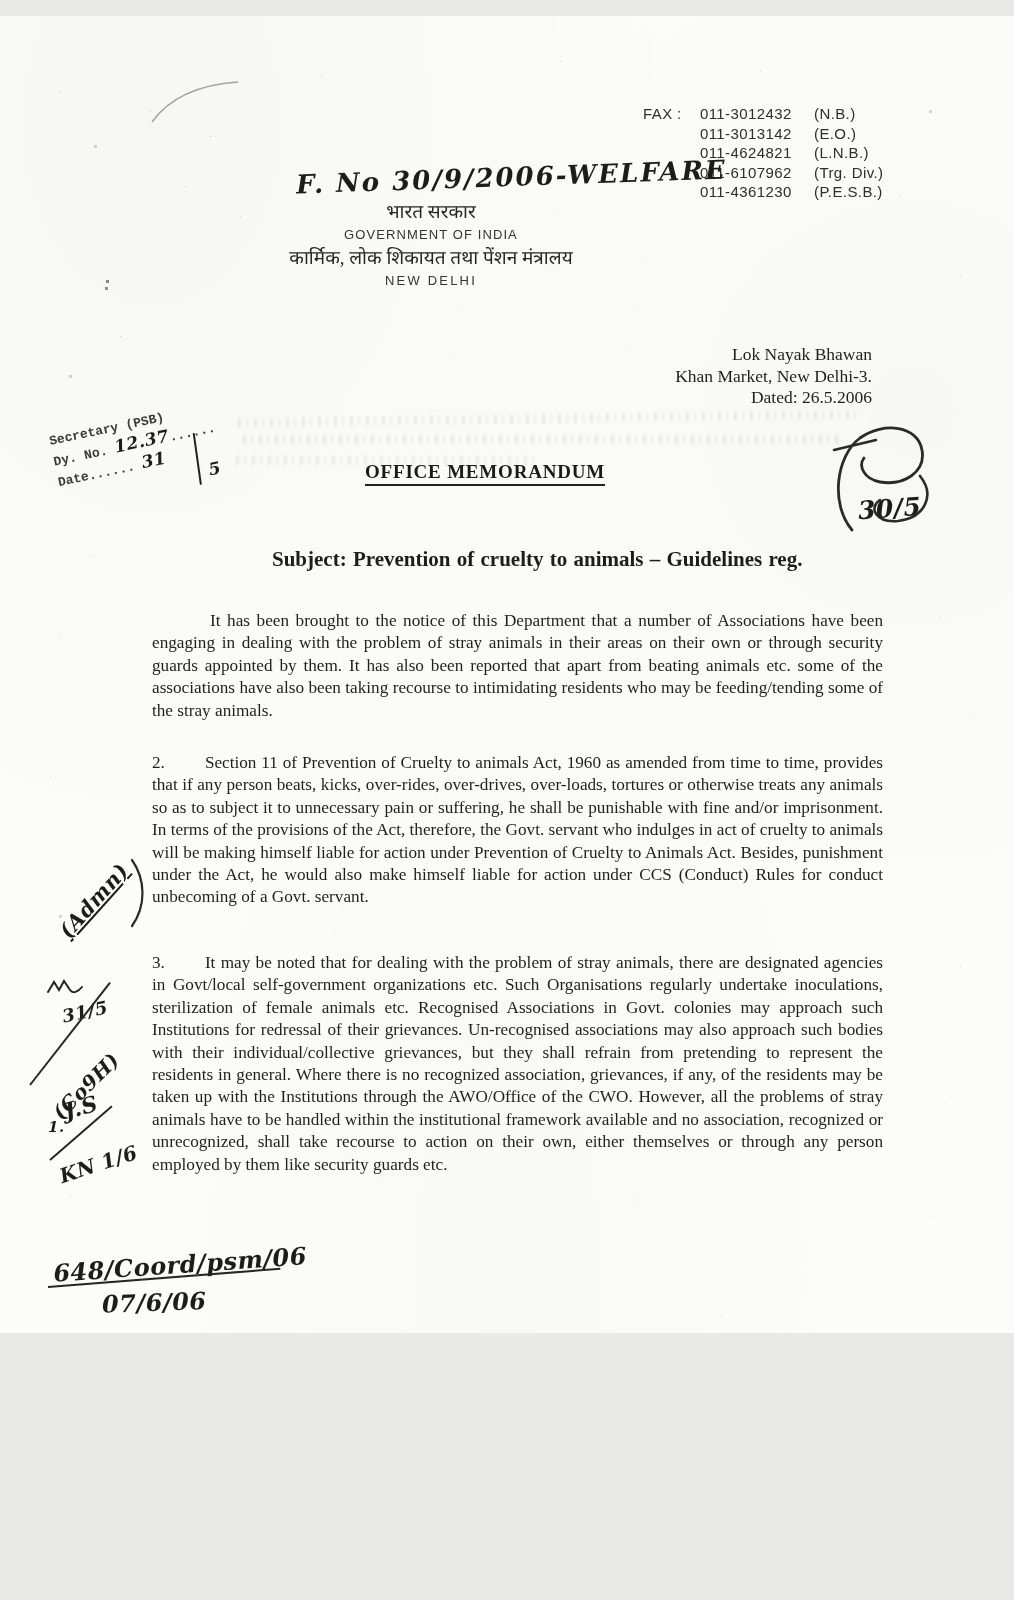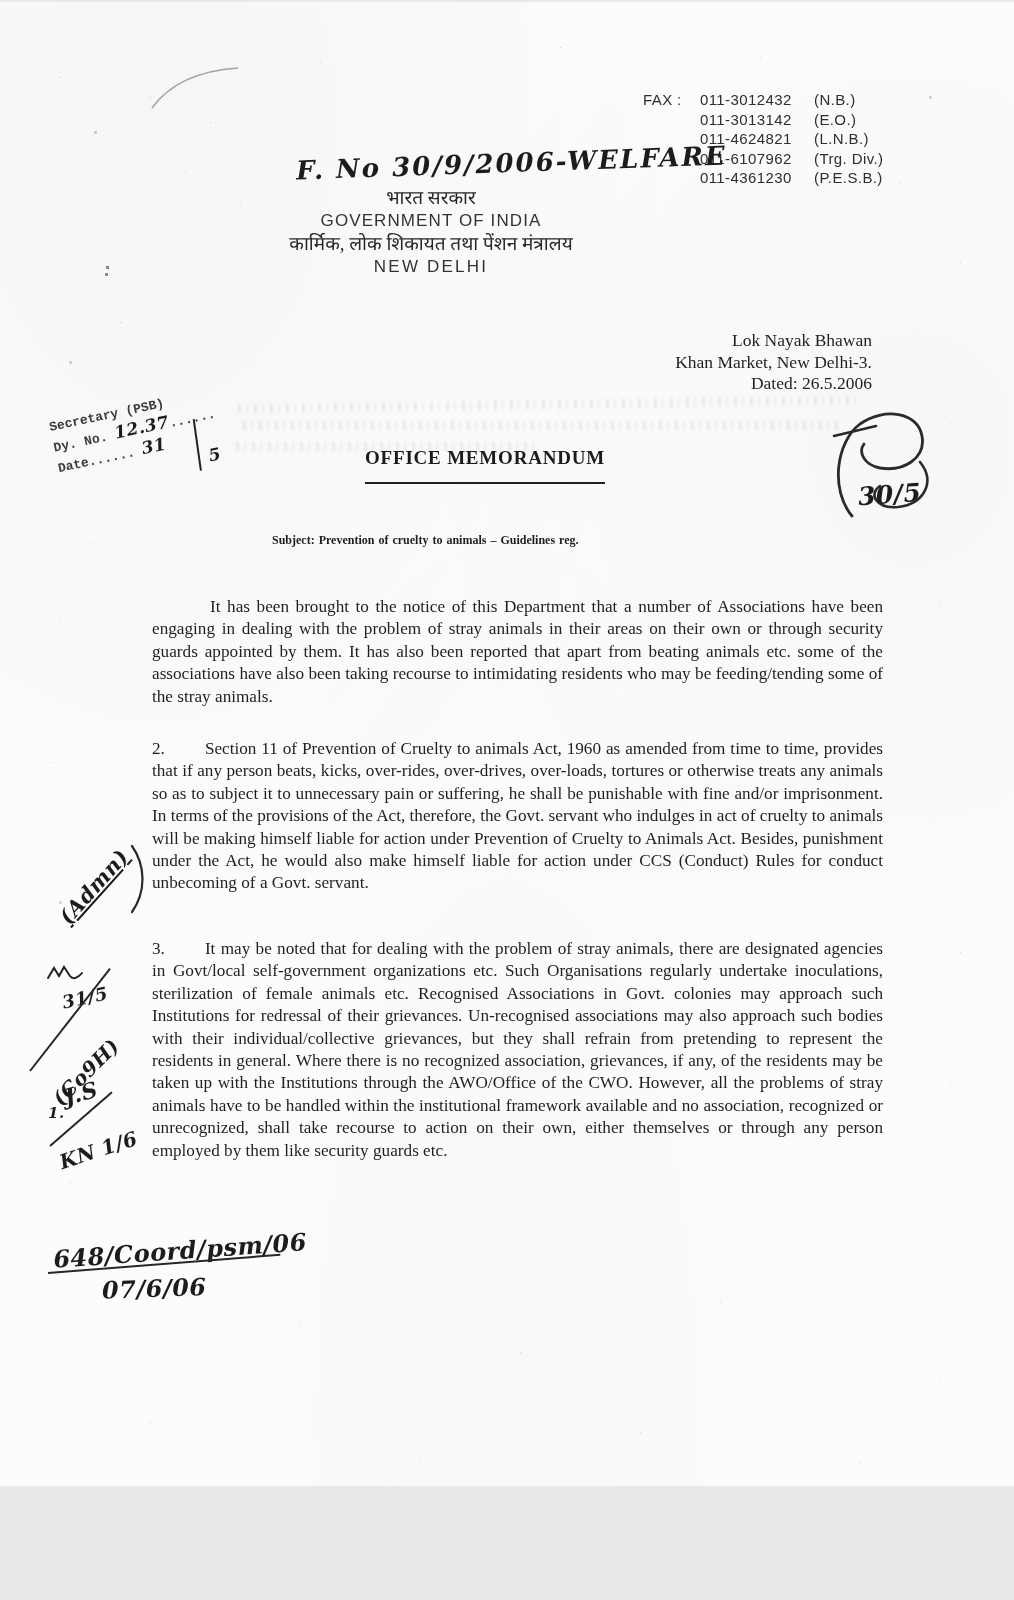--- a/index.html
+++ b/index.html
@@ -1,17 +1,17 @@
 <!DOCTYPE html>
 <html><head>
 <meta charset="utf-8">
 <style>
   html,body{margin:0;padding:0;background:#e9e9e7;}
   .page{
-    position:relative;width:1014px;height:1484px;margin:2px auto;
+    position:relative;width:1014px;height:1317px;margin:16px auto;
     background:#fcfcfa;
     background-image:
       radial-gradient(ellipse at 15% 8%, rgba(0,0,0,0.025), transparent 45%),
       radial-gradient(ellipse at 90% 30%, rgba(0,0,0,0.018), transparent 40%),
       radial-gradient(ellipse at 50% 95%, rgba(0,0,0,0.015), transparent 50%);
     overflow:hidden;
     font-family:"Liberation Serif", serif;
     color:#222;
   }
   
@@ -46,40 +46,40 @@
   .fax-row{display:flex;}
   .fax-label{width:57px;}
   .fax-num{width:108px;}
   .fax-tag{margin-left:6px;}
   
   .fileno{position:absolute;left:296px;top:146px;font-size:26px;transform:rotate(-2deg);
           letter-spacing:2px;}
   
   .letterhead{position:absolute;left:0;top:184px;width:862px;text-align:center;color:#262626;}
   .lh-hi{font-family:"Liberation Serif",serif;font-size:19px;line-height:23px;}
-  .lh-en{font-family:"Liberation Sans",sans-serif;font-size:17px;line-height:23px;letter-spacing:1.1px;color:#333;}
+  .lh-en{font-family:"Liberation Sans",sans-serif;font-size:13px;line-height:23px;letter-spacing:1.1px;color:#333;}
   .lh-city-en{letter-spacing:2.2px;}
   
   .addr{position:absolute;right:142px;top:328px;text-align:right;font-size:17.5px;line-height:21.5px;color:#1f1f1f;}
   
   .stamp{position:absolute;left:52px;top:398px;width:180px;transform:rotate(-12deg);
          font-family:"Liberation Mono",monospace;font-size:13px;font-weight:700;
          line-height:18px;color:rgba(30,30,30,.88);}
   .stamp .hw{font-size:17px;}
   .stamp-bar{position:absolute;left:140px;top:30px;width:2px;height:52px;background:#222;transform:rotate(4deg);}
   .stamp-denom{position:absolute;left:150px;top:60px;font-size:19px;}
   
   .title-wrap{position:absolute;left:0;top:445px;width:970px;text-align:center;}
   .title{display:inline-block;font-weight:700;font-size:19px;letter-spacing:.8px;
-         border-bottom:2px solid #222;padding-bottom:13px;color:#1b1b1b;}
+         border-bottom:2px solid #222;padding-bottom:1px;color:#1b1b1b;}
   
   .sig{position:absolute;left:822px;top:402px;}
   .sig-date{position:absolute;left:858px;top:478px;font-size:25px;transform:rotate(-4deg);}
   
-  .subject{position:absolute;left:272px;top:531px;font-weight:700;font-size:12px;color:#1d1d1d;word-spacing:1px;}
+  .subject{position:absolute;left:272px;top:531px;font-weight:700;font-size:21px;color:#1d1d1d;word-spacing:1px;}
   
   .para{position:absolute;left:152px;width:731px;font-size:17.2px;line-height:22.4px;
         text-align:justify;color:#1f1f1f;}
   .p1{top:594px;text-indent:58px;font-family:Liberation Serif, serif;}
   .p2{top:736px;}
   .p3{top:936px;}
   .pgap{display:inline-block;width:40px;}
   
   .ghost{position:absolute;height:9px;opacity:.55;filter:blur(1.2px);
      background:repeating-linear-gradient(90deg, rgba(100,100,100,.22) 0 3px, transparent 3px 8px,

